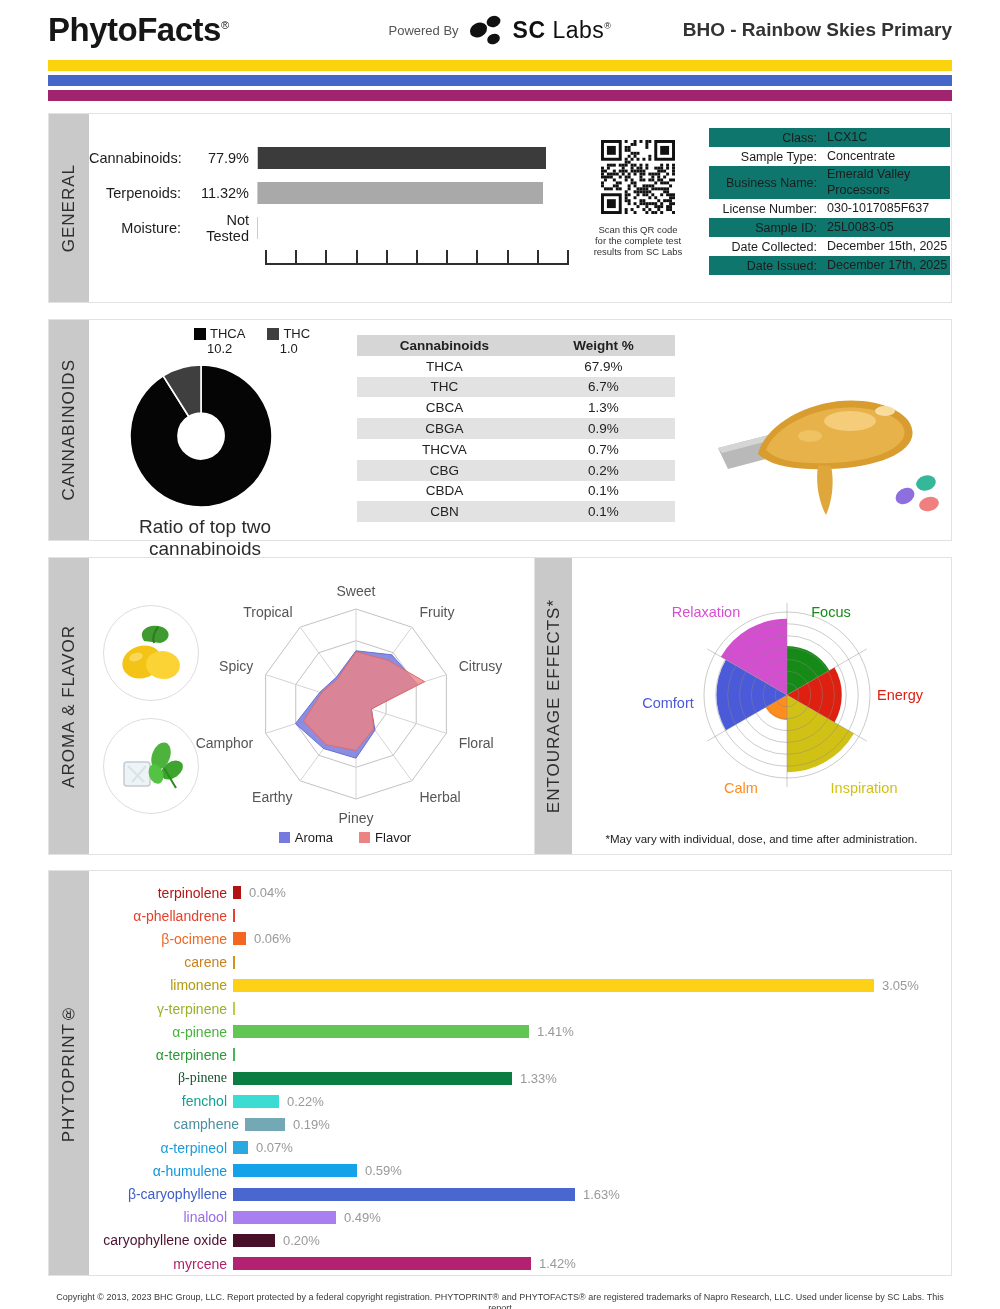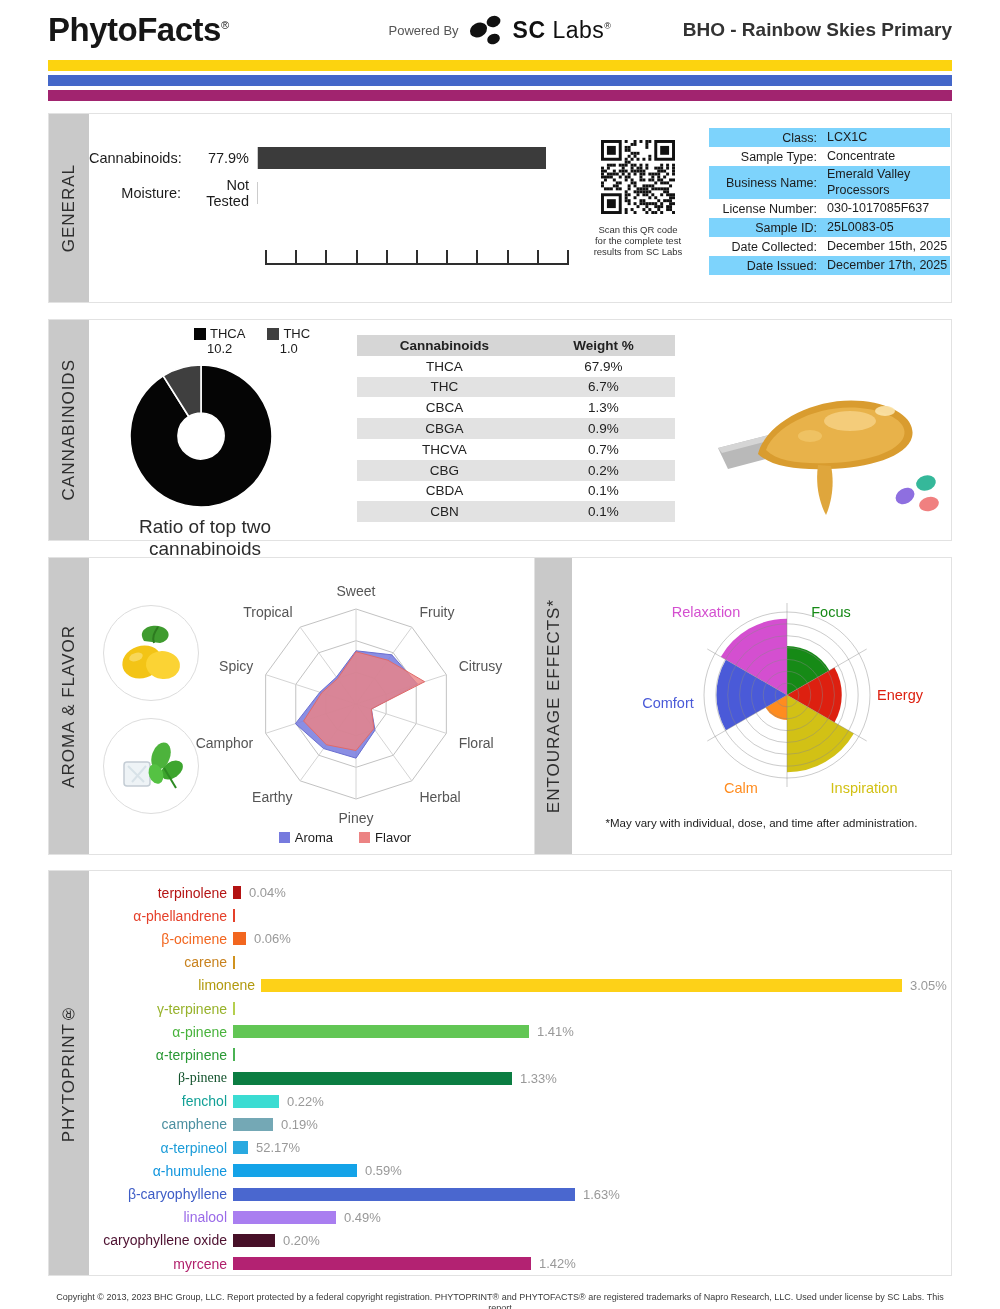--- a/index.html
+++ b/index.html
@@ -35,21 +35,21 @@
   .g-name { width: 92px; text-align: right; font-size: 14.5px; color: #1c1c1c; }
   .g-val { width: 76px; text-align: right; font-size: 14.5px; color: #1c1c1c; padding-right: 8px; }
   .g-barzone { width: 304px; height: 22px; border-left: 1px solid #ccc; }
   .g-bar { height: 100%; }
   .ruler { position: absolute; left: 176px; top: 137px; width: 304px; height: 14px; border-bottom: 2px solid #2e2e2e; }
   .tick { position: absolute; bottom: 0; width: 2px; height: 13px; background: #2e2e2e; }
   .qr-box { position: absolute; left: 497px; top: 26px; width: 104px; text-align: center; }
   .qr-cap { font-size: 9.5px; line-height: 11px; color: #333; margin-top: 6px; }
   .info { position: absolute; left: 620px; top: 14px; width: 241px; font-size: 12.5px; }
   .info-row { display: flex; min-height: 19px; align-items: center; padding: 1px 0; }
-  .info-row.alt { background: #7dd3fc; }
+  .info-row.alt { background: #0f766e; }
   .info-label { width: 108px; text-align: right; color: #1c1c1c; }
   .info-value { flex: 1; padding-left: 10px; color: #1c1c1c; line-height: 1.25; }
 
   
   #cann .content { height: 220px; }
   .cb-legend { position: absolute; left: 105px; top: 6px; display: flex; gap: 22px; }
   .cb-leg-item { font-size: 13px; text-align: center; color: #1c1c1c; }
   .cb-leg-top { display: flex; align-items: center; gap: 4px; }
   .cb-sw { width: 12px; height: 12px; display: inline-block; }
   .cb-donut { position: absolute; left: 36px; top: 40px; }
@@ -67,21 +67,21 @@
   #aroma .content { width: 408px; height: 296px; flex: 0 0 408px; }
   #ent { display: flex; border: 1px solid #e2e2e2; border-left: none; width: 417px; }
   #ent .side { flex: 0 0 37px; width: 37px; }
   #ent .content { height: 296px; }
   .af-img { position: absolute; left: 14px; width: 96px; height: 96px; border-radius: 50%; border: 1px solid #ddd; display: flex; align-items: center; justify-content: center; background: #fff; }
   .af-radar { position: absolute; left: 112px; top: 6px; overflow: visible; }
   .af-legend { position: absolute; left: 100px; bottom: 9px; width: 312px; display: flex; justify-content: center; gap: 26px; font-size: 13px; align-items: center; color: #1c1c1c; }
   .leg-item { display: flex; align-items: center; gap: 5px; }
   .leg-sw { width: 11px; height: 11px; display: inline-block; }
   .ee-chart { position: absolute; left: 40px; top: 3px; overflow: visible; }
-  .ee-note { position: absolute; bottom: 25px; left: 0; right: 0; text-align: center; font-size: 11.5px; color: #1c1c1c; }
+  .ee-note { position: absolute; bottom: 9px; left: 0; right: 0; text-align: center; font-size: 11.5px; color: #1c1c1c; }
 
   
   #pp .content { height: 404px; }
   .pp-rows { position: absolute; top: 10px; left: 0; right: 0; }
   .pp-row { display: flex; align-items: center; height: 23.2px; }
   .pp-name { width: 138px; text-align: right; font-size: 14px; white-space: nowrap; }
   .pp-bar { height: 13px; margin-left: 6px; flex: 0 0 auto; }
   .pp-val { margin-left: 8px; font-size: 13px; color: #999; }
 
   .footer { text-align: center; font-size: 9px; color: #3a3a3a; line-height: 11px; margin-top: 10px; }
@@ -116,20 +116,27 @@
     <div class="side">
         <span>GENERAL</span>
       </div>
     <div class="content">
       <div class="g-rows" id="g-rows">
           <div class="g-row">
             <span class="g-name">Cannabinoids:</span>
             <span class="g-val">77.9%</span>
             <div class="g-barzone">
               <div class="g-bar" style="width: 95%; background: rgb(59, 59, 59);"></div>
+            </div>
+          </div>
+          <div class="g-row">
+            <span class="g-name">Terpenoids:</span>
+            <span class="g-val">11.32%</span>
+            <div class="g-barzone">
+              <div class="g-bar" style="width: 94%; background: rgb(169, 169, 169);"></div>
             </div>
           </div>
           <div class="g-row">
             <span class="g-name">Moisture:</span>
             <span class="g-val">Not Tested</span>
             <div class="g-barzone"></div>
           </div>
         </div>
       <div class="ruler" id="ruler">
           <div class="tick" style="left: 0px;"></div>
@@ -600,21 +607,21 @@
           <div class="pp-row">
             <span class="pp-name" style="color: rgb(242, 102, 31);">β-ocimene</span>
             <div class="pp-bar" style="background: rgb(242, 102, 31); width: 13px;"></div>
             <span class="pp-val">0.06%</span>
           </div>
           <div class="pp-row">
             <span class="pp-name" style="color: rgb(200, 130, 30);">carene</span>
             <div class="pp-bar" style="background: rgb(208, 146, 30); width: 2px;"></div>
           </div>
           <div class="pp-row">
-            <span class="pp-name" style="color: rgb(178, 154, 14); margin-left: 28px;">limonene</span>
+            <span class="pp-name" style="color: rgb(178, 154, 14);">limonene</span>
             <div class="pp-bar" style="background: rgb(253, 209, 24); width: 641px;"></div>
             <span class="pp-val">3.05%</span>
           </div>
           <div class="pp-row">
             <span class="pp-name" style="color: rgb(151, 178, 42);">γ-terpinene</span>
             <div class="pp-bar" style="background: rgb(181, 207, 78); width: 2px;"></div>
           </div>
           <div class="pp-row">
             <span class="pp-name" style="color: rgb(72, 179, 60);">α-pinene</span>
             <div class="pp-bar" style="background: rgb(98, 198, 85); width: 296px;"></div>
@@ -628,28 +635,28 @@
             <span class="pp-name" style="color: #14532d; font-family: Liberation Serif, serif;">β-pinene</span>
             <div class="pp-bar" style="background: rgb(11, 125, 66); width: 279px;"></div>
             <span class="pp-val">1.33%</span>
           </div>
           <div class="pp-row">
             <span class="pp-name" style="color: rgb(18, 160, 150);">fenchol</span>
             <div class="pp-bar" style="background: rgb(59, 220, 210); width: 46px;"></div>
             <span class="pp-val">0.22%</span>
           </div>
           <div class="pp-row">
-            <span class="pp-name" style="color: rgb(75, 143, 160);">camphene</span>
+            <span class="pp-name" style="color: rgb(75, 143, 160); margin-left: 12px;">camphene</span>
             <div class="pp-bar" style="background: rgb(116, 168, 181); width: 40px;"></div>
             <span class="pp-val">0.19%</span>
           </div>
           <div class="pp-row">
             <span class="pp-name" style="color: rgb(27, 156, 216);">α-terpineol</span>
             <div class="pp-bar" style="background: rgb(41, 169, 224); width: 15px;"></div>
-            <span class="pp-val">52.17%</span>
+            <span class="pp-val">0.07%</span>
           </div>
           <div class="pp-row">
             <span class="pp-name" style="color: rgb(16, 149, 221);">α-humulene</span>
             <div class="pp-bar" style="background: rgb(20, 163, 232); width: 124px;"></div>
             <span class="pp-val">0.59%</span>
           </div>
           <div class="pp-row">
             <span class="pp-name" style="color: rgb(61, 92, 198);">β-caryophyllene</span>
             <div class="pp-bar" style="background: rgb(74, 103, 207); width: 342px;"></div>
             <span class="pp-val">1.63%</span>

